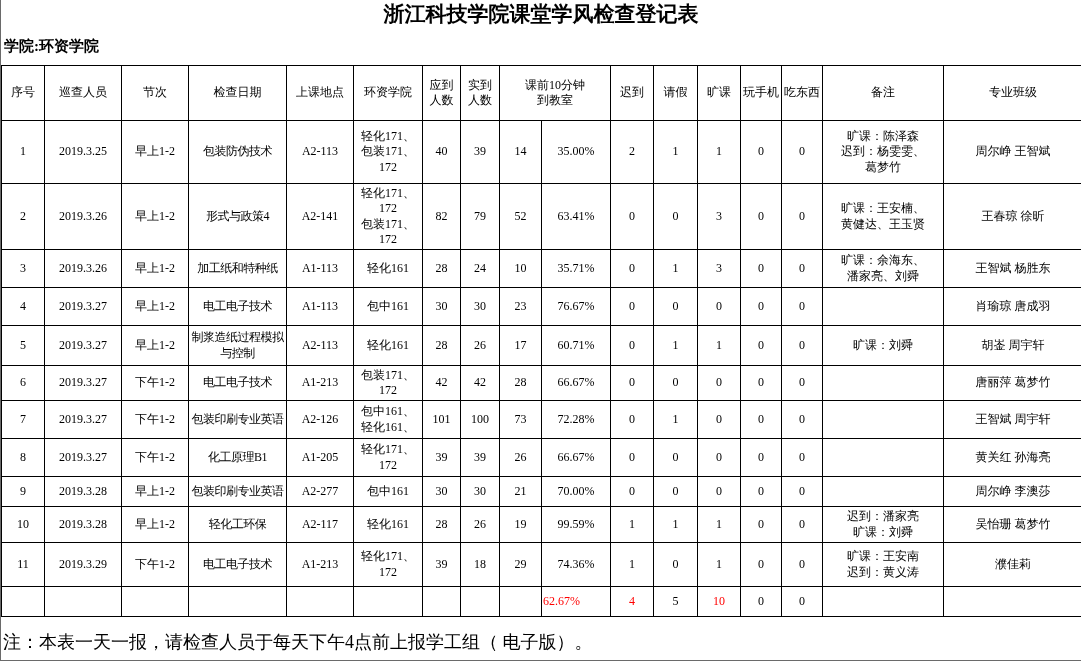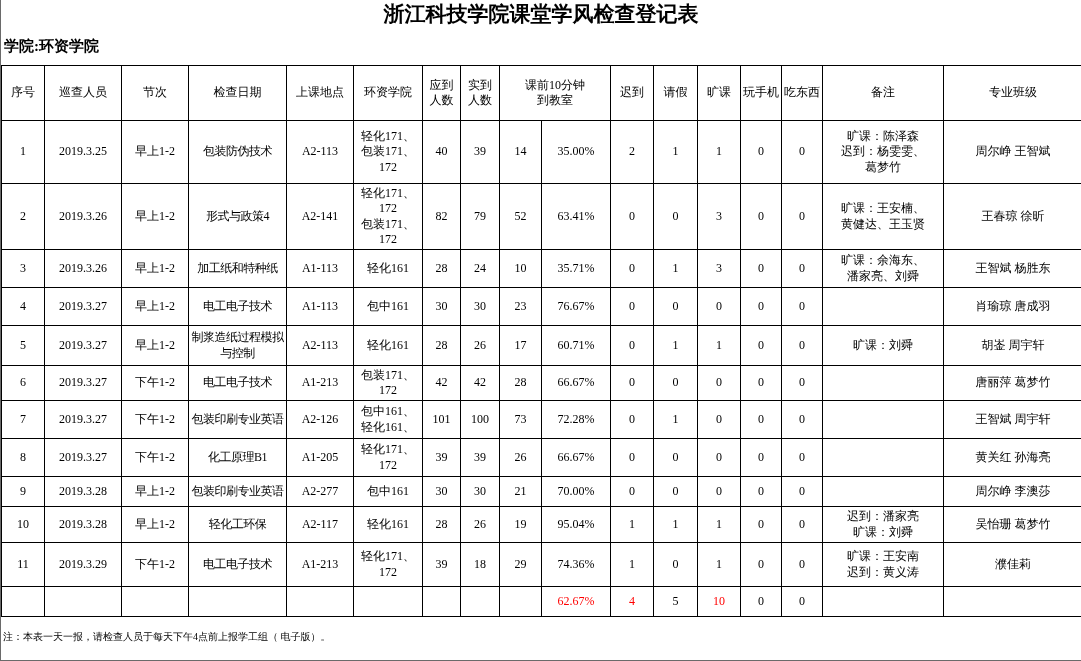--- a/index.html
+++ b/index.html
@@ -33,21 +33,21 @@
   tbody tr:nth-child(5){height:40px;}
   tbody tr:nth-child(6){height:35px;}
   tbody tr:nth-child(7){height:38px;}
   tbody tr:nth-child(8){height:38px;}
   tbody tr:nth-child(9){height:30px;}
   tbody tr:nth-child(10){height:36px;}
   tbody tr:nth-child(11){height:44px;}
   tbody tr:nth-child(12){height:30px;}
   tbody td:nth-child(4){letter-spacing:-0.5px;}
   .note{
-    font-size:10px;margin:13px 0 0 2px;
+    font-size:18px;margin:13px 0 0 2px;
   }
 </style>
 </head>
 <body>
 
 <div class="page">
   <div class="title">浙江科技学院课堂学风检查登记表</div>
   <div class="college">学院:环资学院</div>
 
   <table class="sheet">
@@ -280,21 +280,21 @@
         <tr>
           <td>10</td>
           <td>2019.3.28</td>
           <td>早上1-2</td>
           <td>轻化工环保</td>
           <td>A2-117</td>
           <td>轻化161</td>
           <td>28</td>
           <td>26</td>
           <td>19</td>
-          <td>95.04%</td>
+          <td>99.59%</td>
           <td>1</td>
           <td>1</td>
           <td>1</td>
           <td>0</td>
           <td>0</td>
           <td>迟到：潘家亮
 旷课：刘舜</td>
           <td>吴怡珊  葛梦竹</td>
         </tr>
         <tr>
@@ -321,21 +321,21 @@
         <tr>
           <td></td>
           <td></td>
           <td></td>
           <td></td>
           <td></td>
           <td></td>
           <td></td>
           <td></td>
           <td></td>
-          <td style="color: rgb(255, 0, 0); text-align: center;">62.67%</td>
+          <td style="color: rgb(255, 0, 0); text-align: left;">62.67%</td>
           <td style="color: rgb(255, 0, 0);">4</td>
           <td>5</td>
           <td style="color: rgb(255, 0, 0);">10</td>
           <td>0</td>
           <td>0</td>
           <td></td>
           <td></td>
         </tr>
       </tbody>
   </table>

